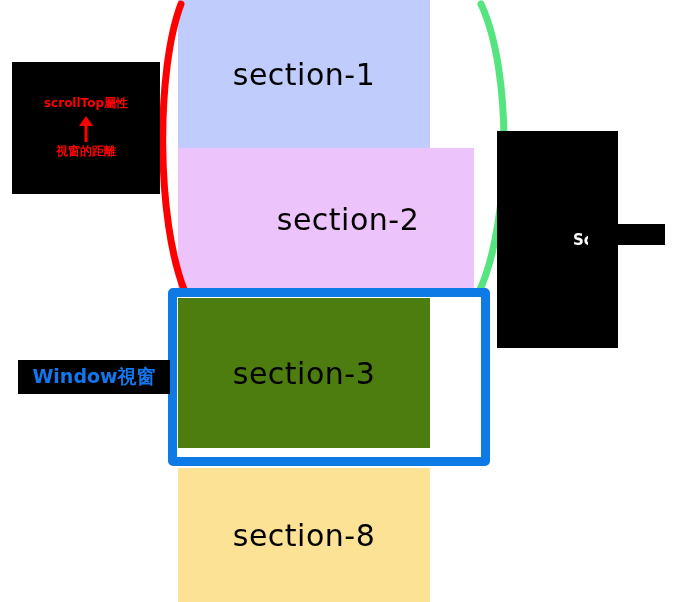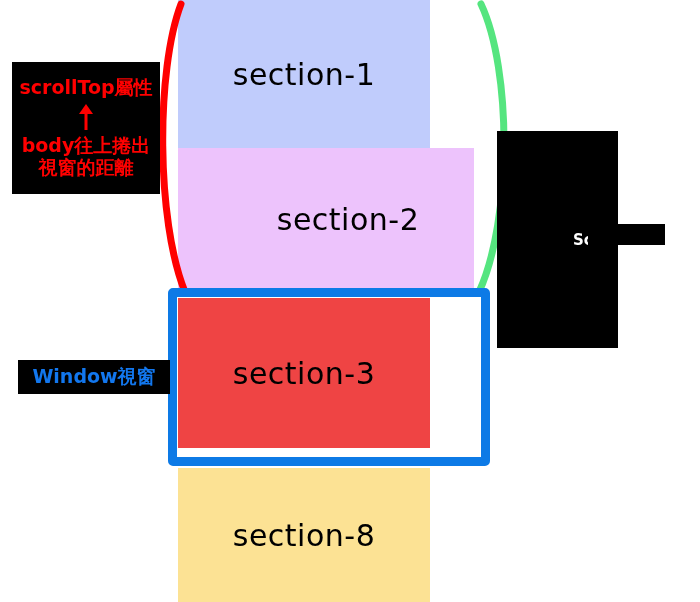--- a/index.html
+++ b/index.html
@@ -24,21 +24,21 @@
     display: flex;
     align-items: center;
     justify-content: center;
     color: #000000;
     font-size: 30px;
     font-family: "DejaVu Sans", sans-serif;
     letter-spacing: .5px;
   }
   #section-1 { top: 0px;   height: 148px; background: #c0ccfc; }
   #section-2 { top: 148px; height: 142px; background: #edc3fc; padding-left: 44px; }
-  #section-3 { top: 298px; height: 150px; background: #ef4444; }
+  #section-3 { top: 298px; height: 150px; background: #4d7c0f; }
   #section-4 { top: 468px; height: 134px; background: #fce294; }
 
   
   #viewport-frame {
     position: absolute;
     left: 168px;
     top: 288px;
     width: 304px;
     height: 160px;
     border: 9px solid #0d7ae6;
@@ -60,21 +60,21 @@
     font-family: "DejaVu Sans", sans-serif;
     font-weight: bold;
   }
 
   #scrolltop-callout {
     left: 12px;
     top: 62px;
     width: 148px;
     height: 132px;
     color: #ff0000;
-    font-size: 19px;
+    font-size: 12px;
     padding: 0;
   }
   #scrolltop-callout .ln-top { margin-bottom: 2px; }
   #scrolltop-callout .ln-bot { margin-top: 2px; }
 
   
   .up-arrow {
     width: 20px;
     height: 26px;
     position: relative;
@@ -175,21 +175,20 @@
   </svg>
 
   <div id="viewport-frame"></div>
 
   <div class="callout" id="scrolltop-callout">
     <div class="ln-top">scrollTop屬性</div>
     <div class="up-arrow">
       <div class="head"></div>
       <div class="shaft"></div>
     </div>
-    <div class="ln-bot">body往上捲出</div>
     <div>視窗的距離</div>
   </div>
 
   <div class="callout" id="window-callout">
     <div>Window視窗</div>
   </div>
 
   <div class="callout" id="right-callout">
     <div class="rc-text">Sc</div>
   </div>

